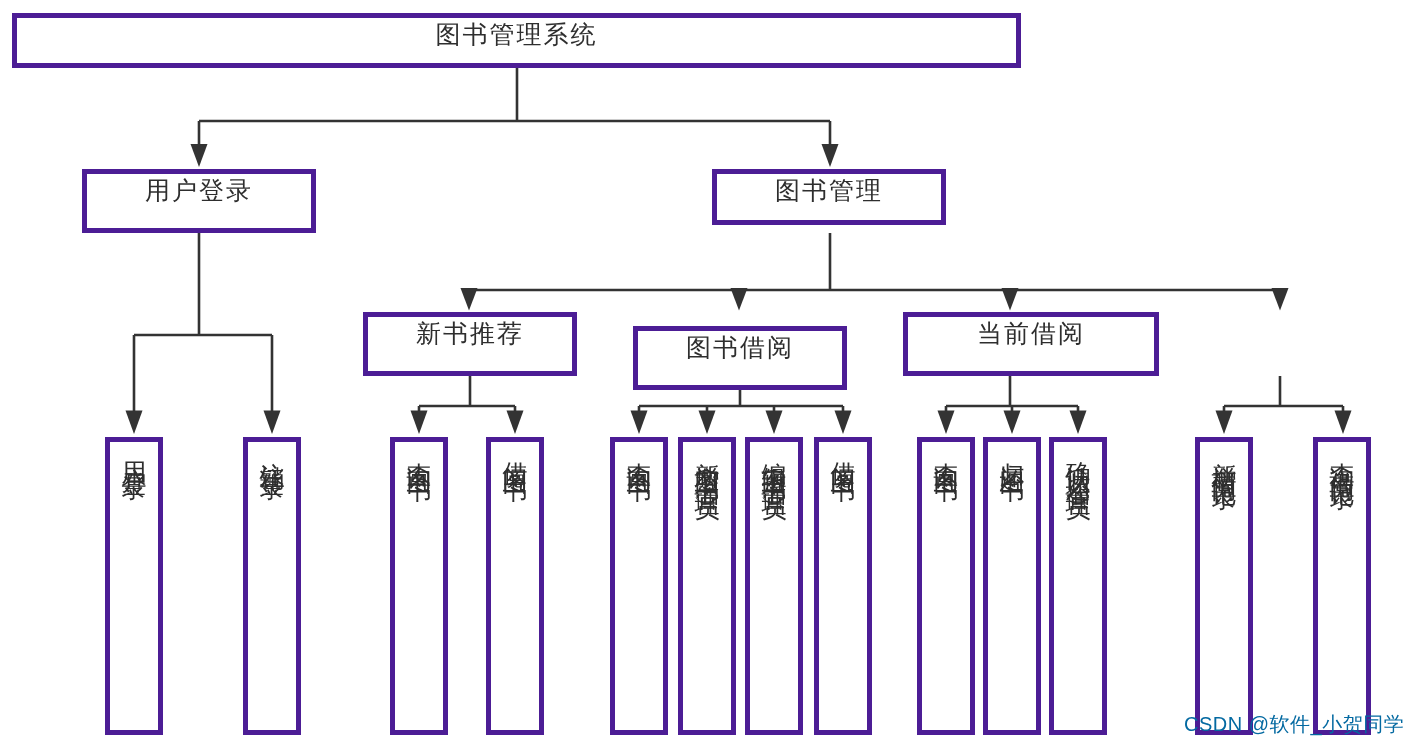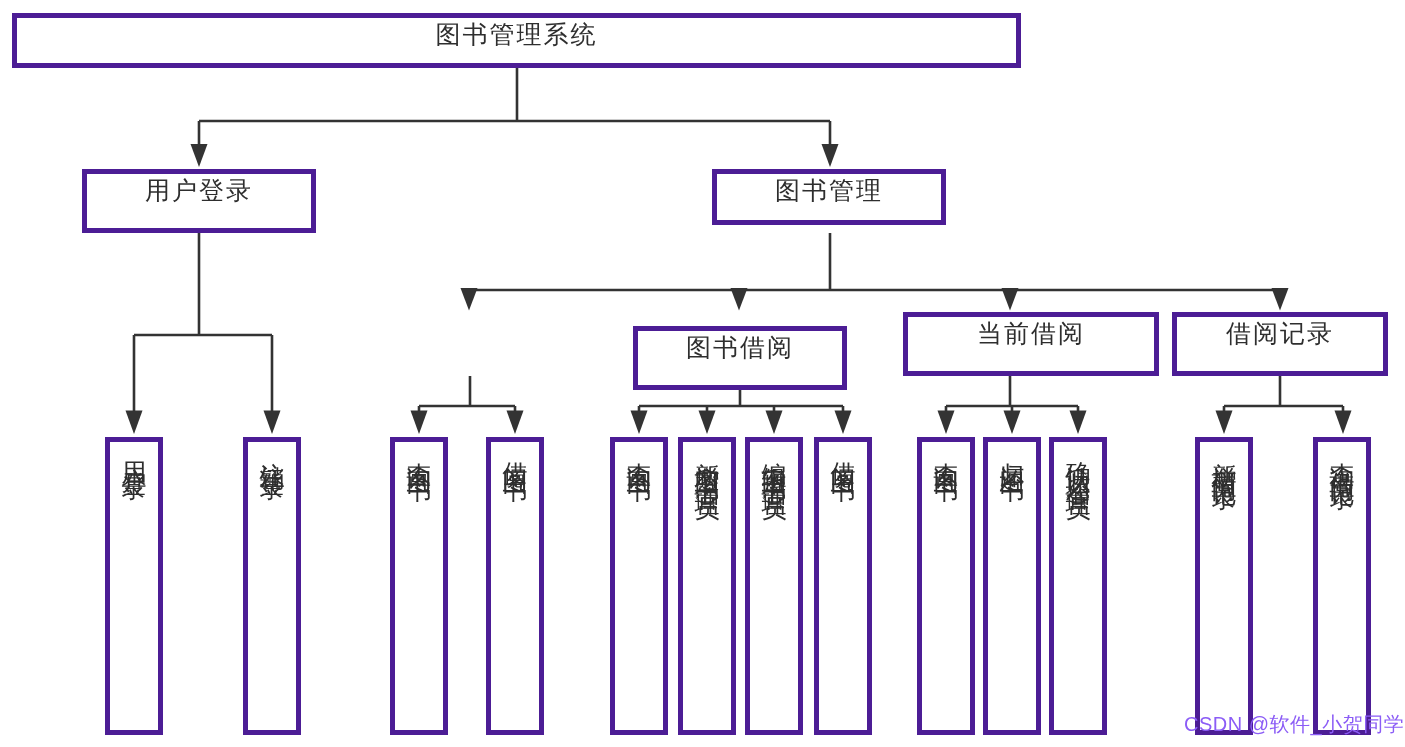--- a/index.html
+++ b/index.html
@@ -41,21 +41,21 @@
     pointer-events: none;
   }
   #connectors path.wire { stroke: #333333; stroke-width: 2.6; fill: none; }
   #connectors polygon { fill: #333333; }
   .watermark {
     position: absolute;
     left: 1184px;
     top: 711px;
     font-size: 20px;
     letter-spacing: 0.5px;
-    color: #8b5cf6;
+    color: #0369a1;
     white-space: nowrap;
     z-index: 5;
   }
 </style>
 </head>
 <body>
 
 <div id="canvas">
 
   <svg id="connectors" viewBox="0 0 1405 747" xmlns="http://www.w3.org/2000/svg">
@@ -105,28 +105,28 @@
     <span>图书管理系统</span>
   </div>
 
   <div class="box hbox" style="left:82px; top:169px; width:234px; height:64px;">
     <span>用户登录</span>
   </div>
   <div class="box hbox" style="left:712px; top:169px; width:234px; height:56px;">
     <span>图书管理</span>
   </div>
 
+  <div class="box hbox" style="left:363px; top:312px; width:214px; height:64px;">
+    <span>新书推荐</span>
+  </div>
   <div class="box hbox" style="left:633px; top:326px; width:214px; height:64px;">
     <span>图书借阅</span>
   </div>
   <div class="box hbox" style="left:903px; top:312px; width:256px; height:64px;">
     <span>当前借阅</span>
-  </div>
-  <div class="box hbox" style="left:1172px; top:312px; width:216px; height:64px;">
-    <span>借阅记录</span>
   </div>
 
   <div class="box vbox" style="left:105px; top:437px; width:58px; height:298px;">
     <span>用户登录</span>
   </div>
   <div class="box vbox" style="left:243px; top:437px; width:58px; height:298px;">
     <span>注销登录</span>
   </div>
 
   <div class="box vbox" style="left:390px; top:437px; width:58px; height:298px;">

